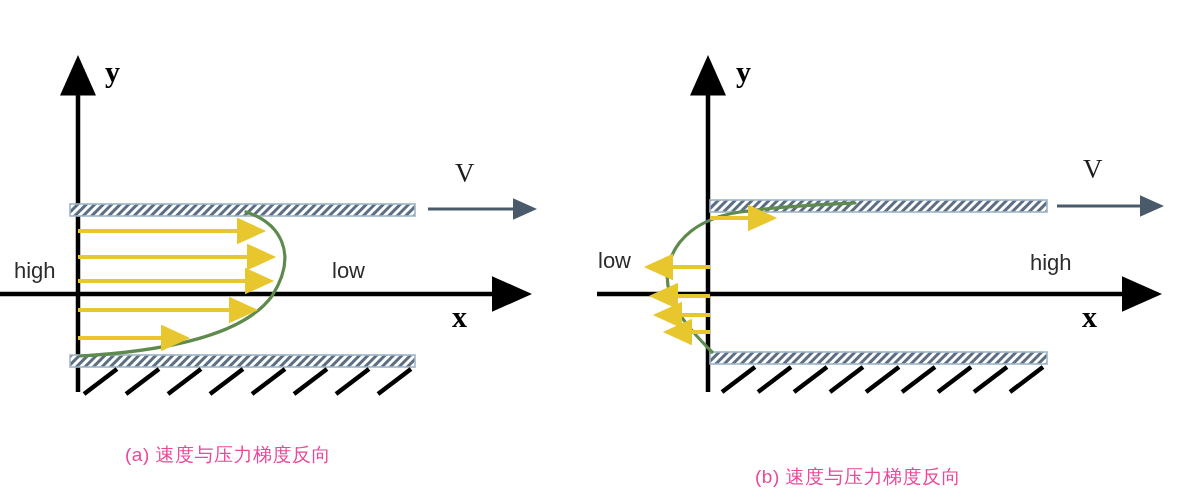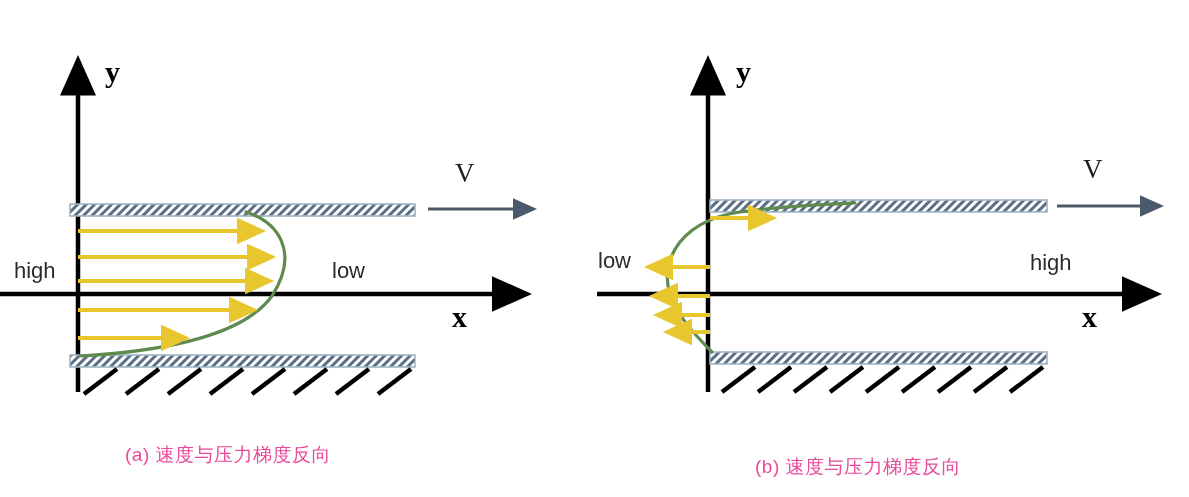--- a/index.html
+++ b/index.html
@@ -28,21 +28,21 @@
   }
   .cap {
     position: absolute;
     font-family: "Liberation Sans", sans-serif;
     font-size: 19px;
     color: #ec4899;
     white-space: nowrap;
     letter-spacing: 0.5px;
   }
   #caption-a { left: 125px; top: 442px; }
-  #caption-b { left: 755px; top: 454px; }
+  #caption-b { left: 755px; top: 464px; }
   .axis-letter {
     font-family: "Liberation Serif", serif;
     font-weight: bold;
     font-size: 30px;
     fill: #000000;
   }
   .v-letter {
     font-family: "Liberation Serif", serif;
     font-size: 27px;
     fill: #1c1c1c;

